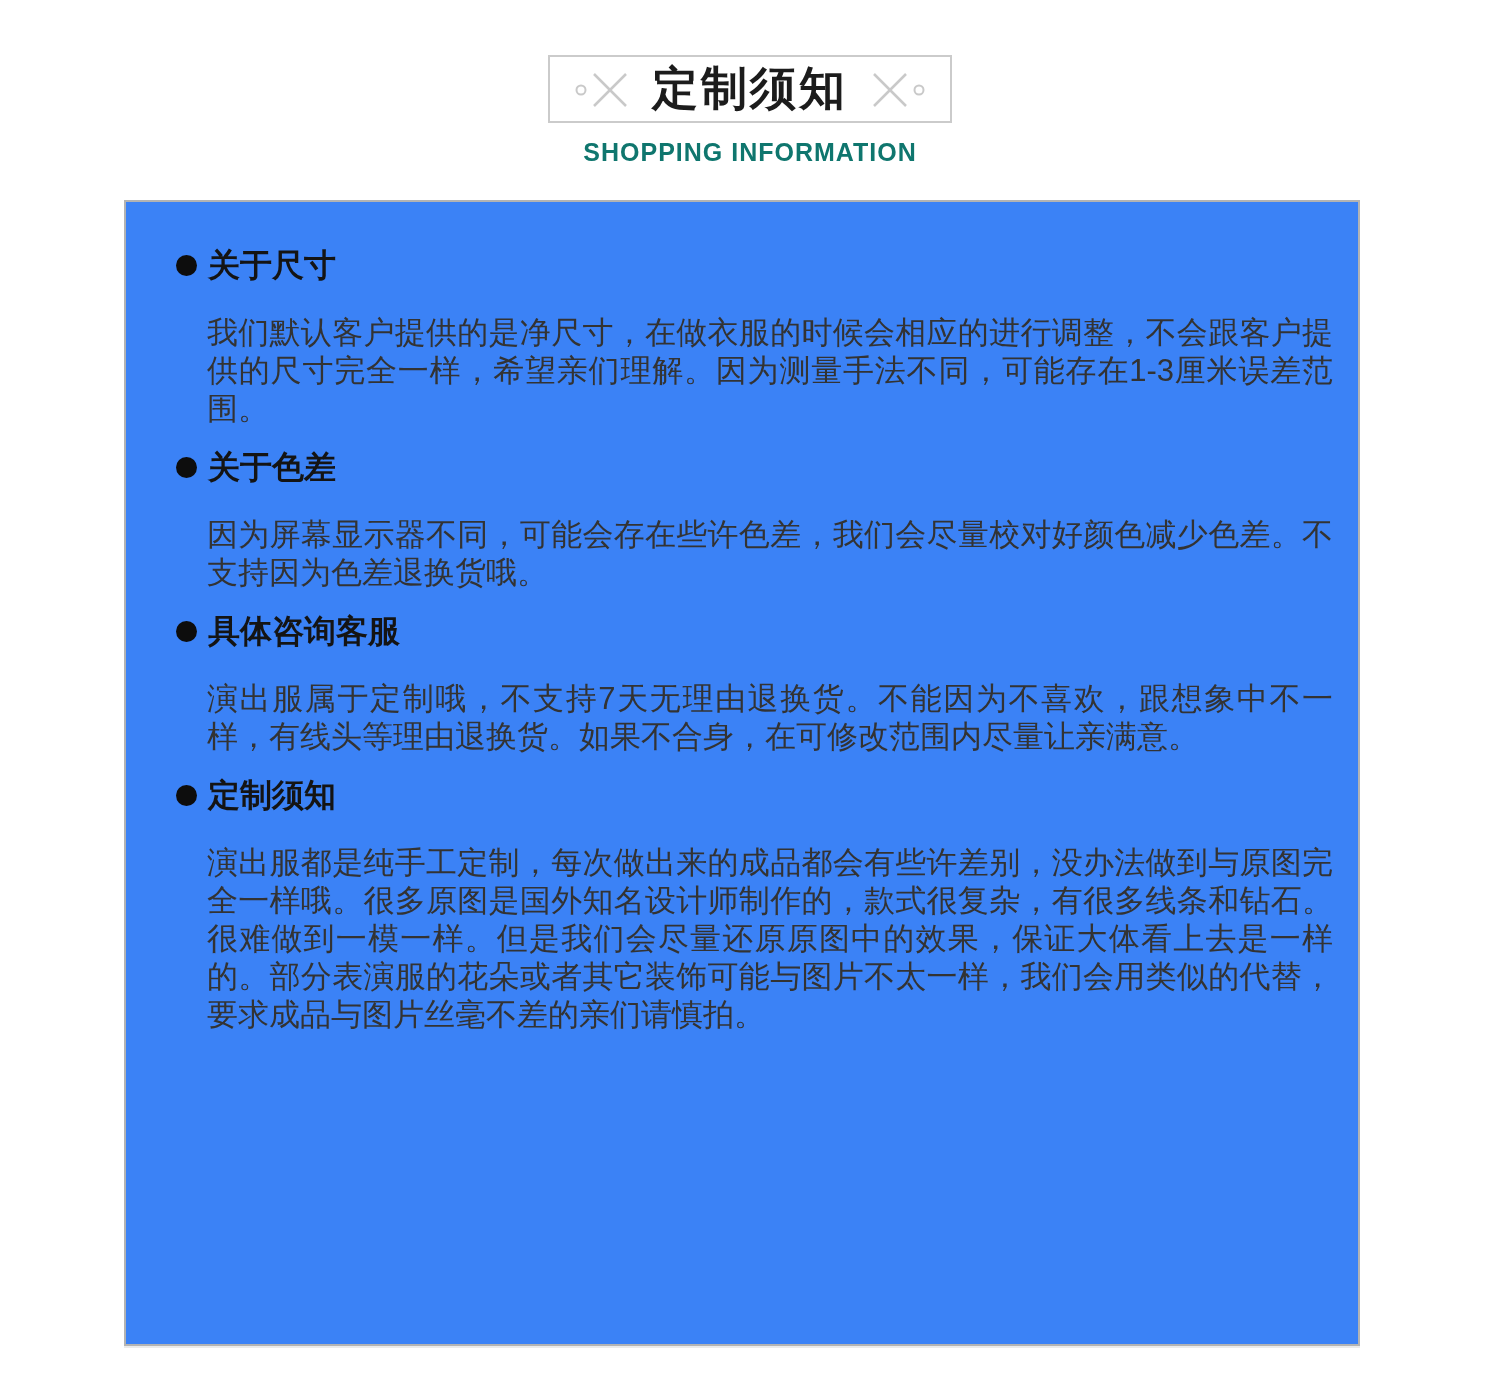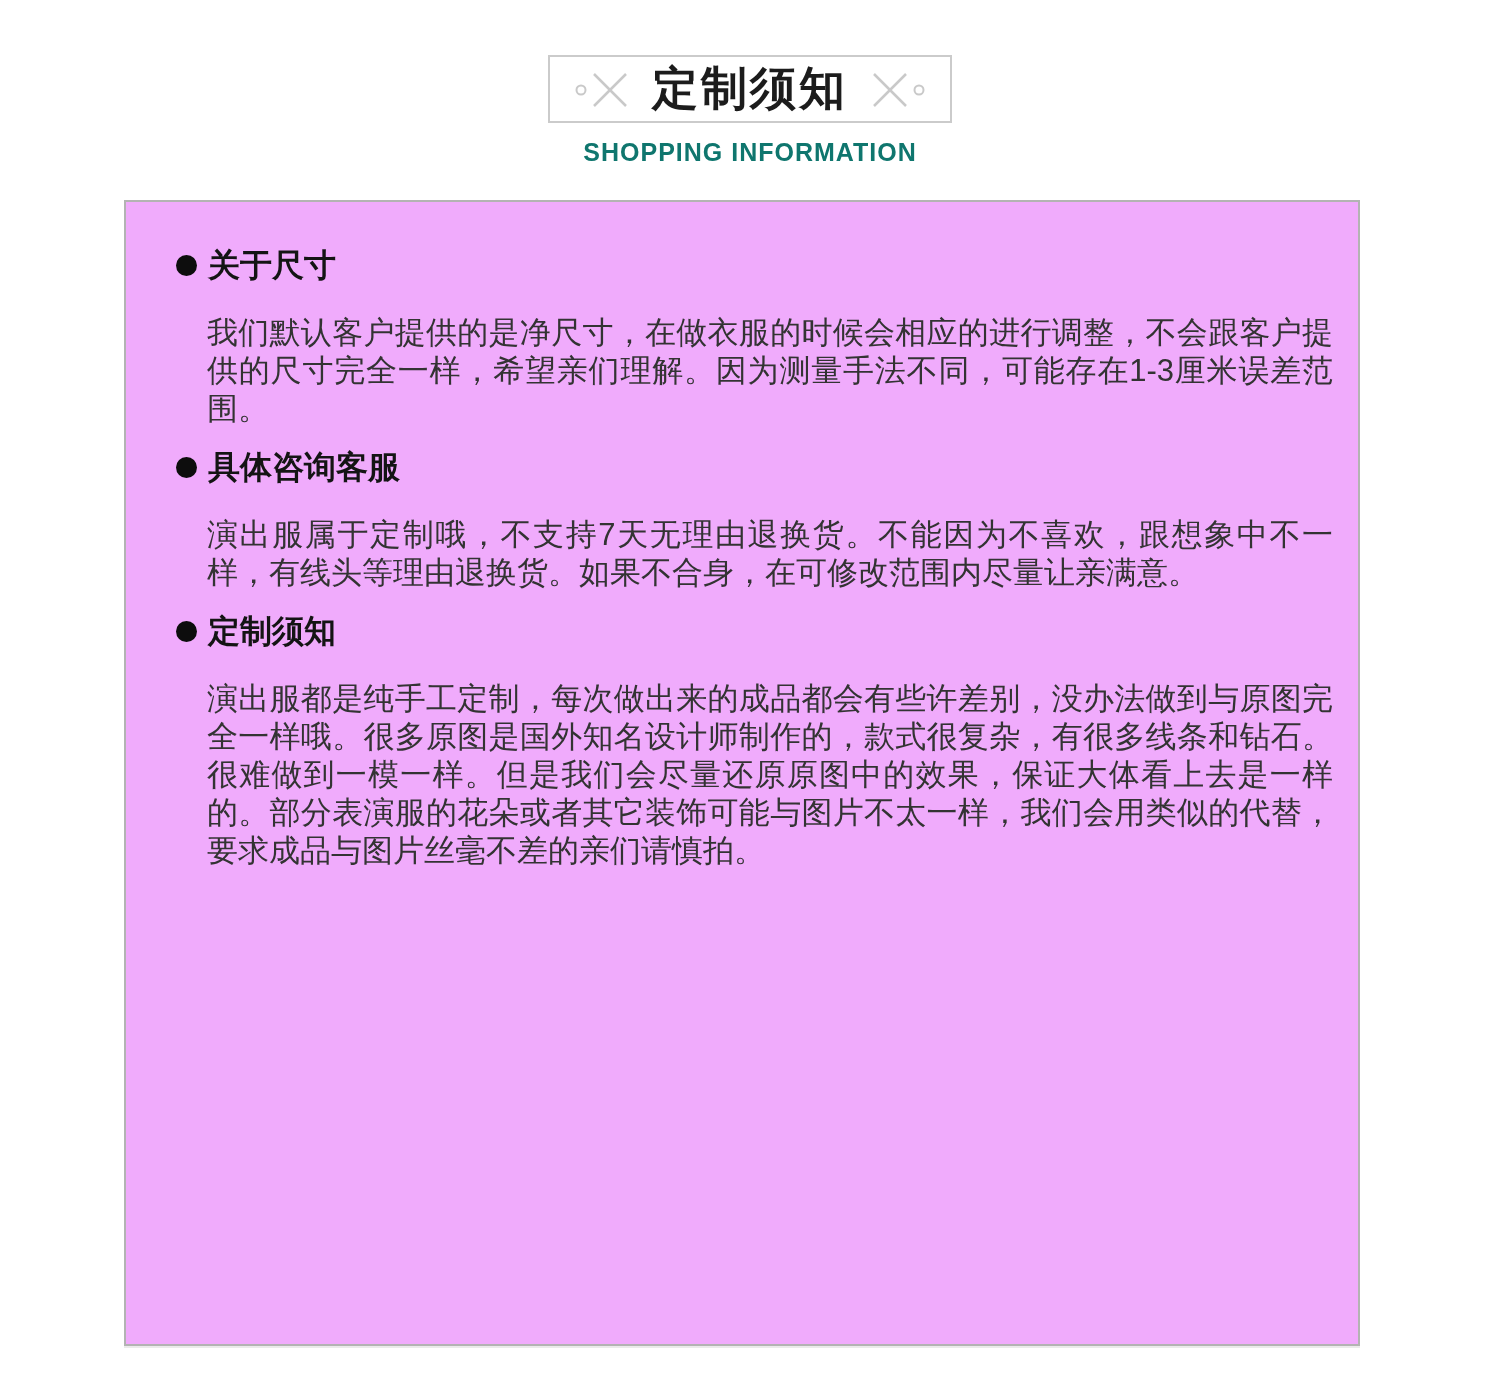--- a/index.html
+++ b/index.html
@@ -39,21 +39,21 @@
     letter-spacing: 1px;
   }
 
   
   .main-box {
     width: 1236px;
     height: 1146px;
     margin: 33px 0 0 124px;
     border: 2px solid #b3b3b3;
     box-shadow: 0 2px 0 rgba(0,0,0,0.08);
-    background: #f0abfc;
+    background: #3b82f6;
     padding: 46px 28px 0 50px;
     overflow: hidden;
   }
 
   .section { margin-top: 22px; }
   .section:first-child { margin-top: 0; }
 
   .section-heading {
     display: flex;
     align-items: center;
@@ -112,20 +112,27 @@
 <div class="main-box">
 
   <div class="section">
     <div class="section-heading">
       <span class="bullet"></span>
       <span class="section-title">关于尺寸</span>
     </div>
     <p class="section-body">我们默认客户提供的是净尺寸，在做衣服的时候会相应的进行调整，不会跟客户提供的尺寸完全一样，希望亲们理解。因为测量手法不同，可能存在1-3厘米误差范围。</p>
   </div>
 
+  <div class="section">
+    <div class="section-heading">
+      <span class="bullet"></span>
+      <span class="section-title">关于色差</span>
+    </div>
+    <p class="section-body">因为屏幕显示器不同，可能会存在些许色差，我们会尽量校对好颜色减少色差。不支持因为色差退换货哦。</p>
+  </div>
 
   <div class="section">
     <div class="section-heading">
       <span class="bullet"></span>
       <span class="section-title">具体咨询客服</span>
     </div>
     <p class="section-body">演出服属于定制哦，不支持7天无理由退换货。不能因为不喜欢，跟想象中不一样，有线头等理由退换货。如果不合身，在可修改范围内尽量让亲满意。</p>
   </div>
 
   <div class="section">

